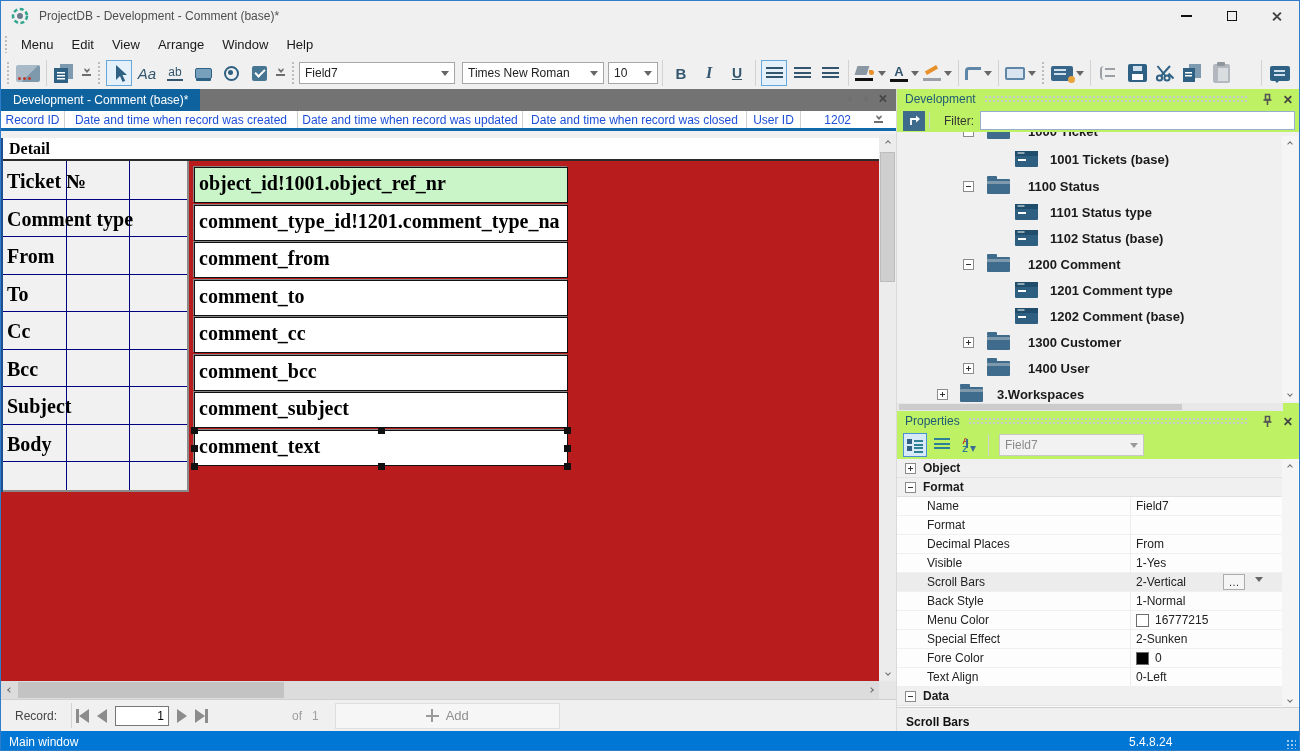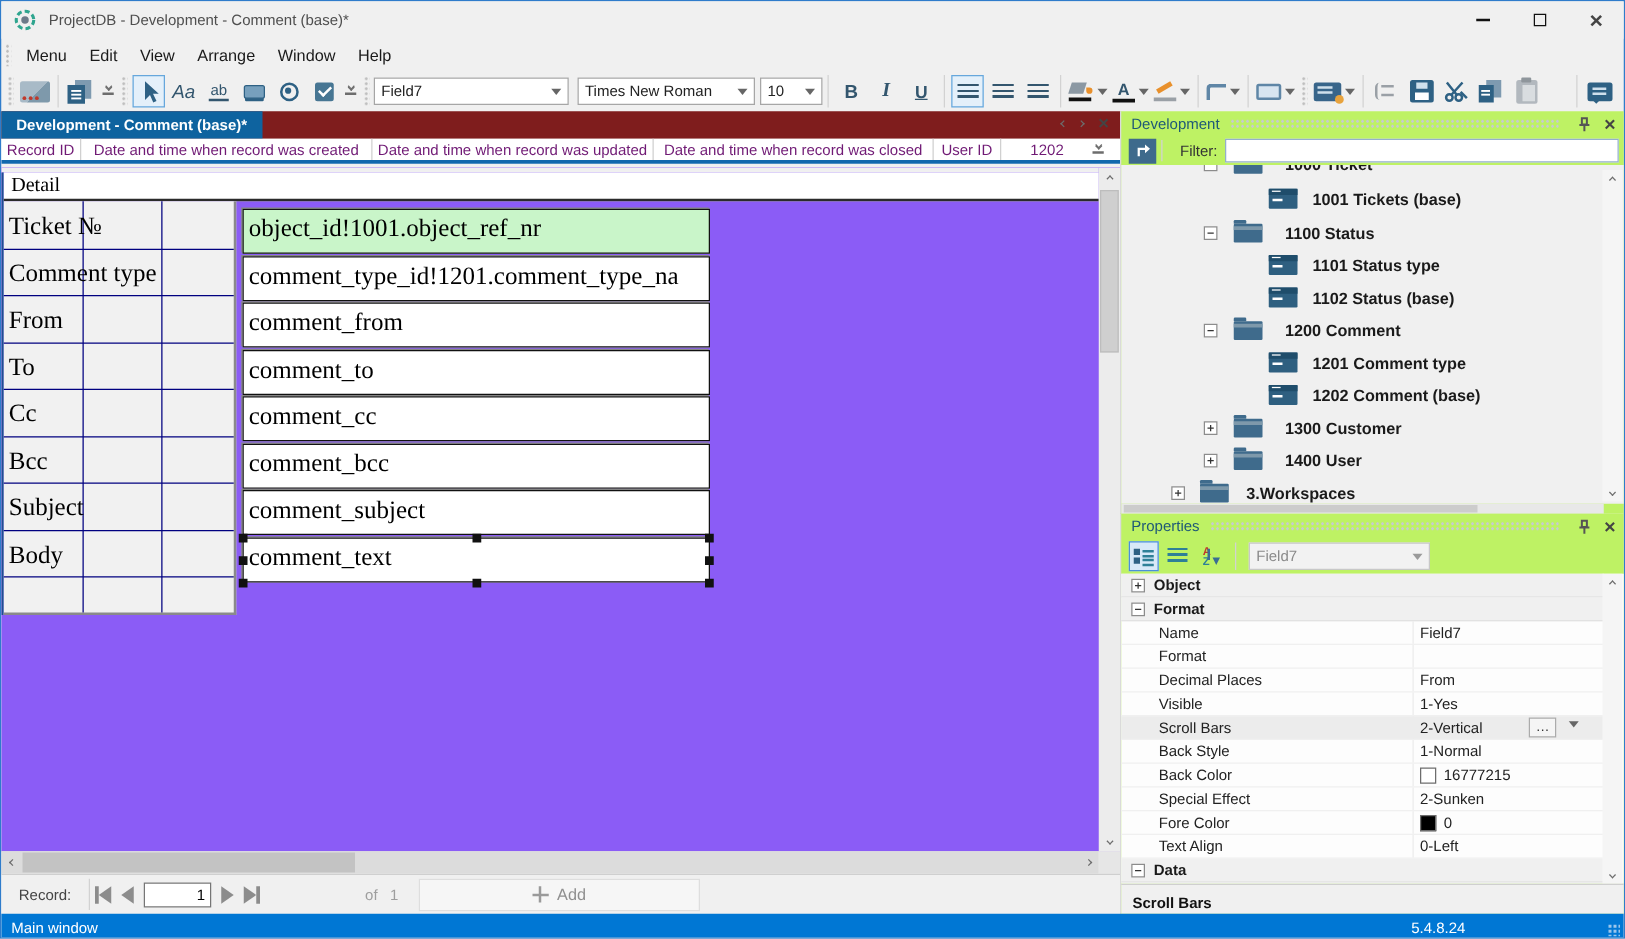--- a/index.html
+++ b/index.html
@@ -94,29 +94,29 @@
   .ico-copy .b{position:absolute;top:0;left:6px;width:12px;height:14px;background:#7e9ab0;}
   .ico-copy .f{position:absolute;top:4px;left:0;width:12px;height:14px;background:#2e6184;background-image:linear-gradient(#fff,#fff),linear-gradient(#fff,#fff);background-repeat:no-repeat;background-size:7px 1.5px;background-position:2px 4px,2px 7px;}
   .ico-paste{position:relative;width:17px;height:19px;background:#b2b8be;border-radius:2px;}
   .ico-paste::before{content:"";position:absolute;top:-2px;left:4px;width:8px;height:4px;background:#8f969c;border-radius:1px;}
   .ico-paste::after{content:"";position:absolute;top:4px;left:5px;width:10px;height:13px;background:#d9dde0;}
   .ico-comment{width:20px;height:15px;background:#2e6184;border-radius:2px;position:relative;}
   .ico-comment::before{content:"";position:absolute;left:4px;top:4px;width:11px;height:2px;background:#cfe0ec;box-shadow:0 4px 0 #cfe0ec;}
   .ico-comment::after{content:"";position:absolute;left:3px;bottom:-6px;border:4px solid transparent;border-top-color:#2e6184;}
 
   
-  .tabstrip{position:absolute;left:0;top:88px;width:895px;height:22px;background:#7f1d1d;display:flex;align-items:flex-start;font-weight:bold;}
+  .tabstrip{position:absolute;left:0;top:88px;width:895px;height:22px;background:#737373;display:flex;align-items:flex-start;}
   .tab{height:22px;background:#0e639f;color:#fff;display:flex;align-items:center;padding:0 12px;font-size:12px;}
   .tabnav{margin-left:auto;display:flex;align-items:center;gap:10px;padding:4px 8px 0 0;}
   .colheaders{position:absolute;left:0;top:110px;width:895px;height:20px;background:#fff;display:flex;border-bottom:3px solid #1068ad;}
-  .colheaders .cell{display:flex;align-items:center;justify-content:center;border-right:1px solid #d0d0d0;height:100%;overflow:hidden;white-space:nowrap;color:#701a75;}
+  .colheaders .cell{display:flex;align-items:center;justify-content:center;border-right:1px solid #d0d0d0;height:100%;overflow:hidden;white-space:nowrap;color:#1d4ed8;}
   .colheaders .cell.num{justify-content:flex-end;padding-right:10px;}
 
   
-  .design{position:absolute;left:0;top:133px;width:895px;height:547px;background:#8b5cf6;overflow:hidden;}
+  .design{position:absolute;left:0;top:133px;width:895px;height:547px;background:#b91c1c;overflow:hidden;font-weight:bold;}
   .design .topstrip{position:absolute;left:0;top:0;width:878px;height:4px;background:#f0f0f0;}
   .detailbar{position:absolute;left:2px;top:4px;width:876px;height:23px;background:#fff;border-bottom:2px solid #2b2b2b;
              font-family:"Liberation Serif","DejaVu Serif",serif;font-size:16px;color:#000;padding:2px 0 0 6px;}
   .blueedge{position:absolute;left:0;top:4px;width:2px;height:354px;background:#1e4f8f;}
   .labelgrid{position:absolute;left:2px;top:27px;width:186px;height:331px;background:#f1f1f1;border-right:2px solid #8a8a8a;border-bottom:2px solid #8a8a8a;}
   .vline{position:absolute;top:0;bottom:0;width:1px;background:#000080;}
   .hline{position:absolute;left:0;right:0;height:1px;background:#000080;}
   .dlabel{position:absolute;left:6px;font-family:"Liberation Serif","DejaVu Serif",serif;font-size:20px;color:#000;white-space:nowrap;}
   .dfield{position:absolute;left:193px;width:374px;height:36px;background:#fff;border:1px solid #111;box-shadow:-1px -1px 0 #858585;
           font-family:"Liberation Serif","DejaVu Serif",serif;font-size:20px;color:#000;padding:4px 2px 0 4px;overflow:hidden;white-space:nowrap;}
@@ -659,21 +659,21 @@
         <span class="pname">Scroll Bars</span>
         <span class="pval">2-Vertical</span>
         <span class="dotbtn">…</span>
         <span class="carrow valdd"></span>
       </div>
       <div class="prow" style="top:133px">
         <span class="pname">Back Style</span>
         <span class="pval">1-Normal</span>
       </div>
       <div class="prow" style="top:152px">
-        <span class="pname">Back Color</span>
+        <span class="pname">Menu Color</span>
         <span class="pval">
             <span class="swatch white"></span>
             <span>16777215</span>
           </span>
       </div>
       <div class="prow" style="top:171px">
         <span class="pname">Special Effect</span>
         <span class="pval">2-Sunken</span>
       </div>
       <div class="prow" style="top:190px">

